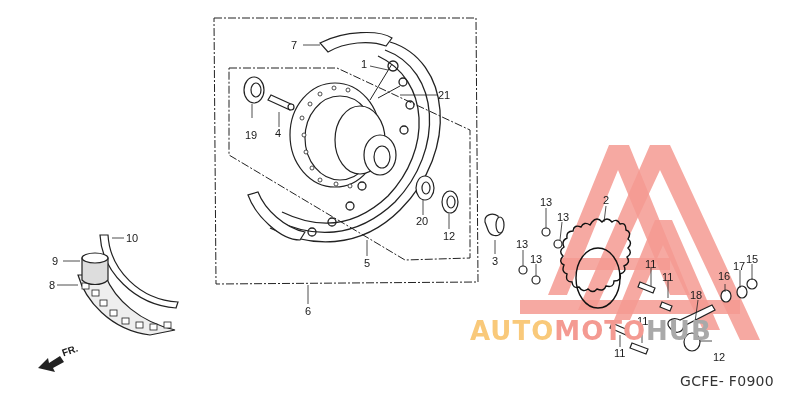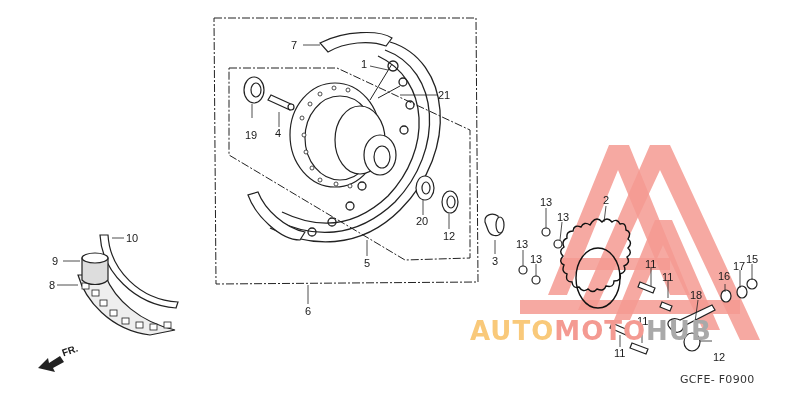--- a/index.html
+++ b/index.html
@@ -1,19 +1,19 @@
 <!DOCTYPE html>
 <html><head>
 <meta charset="utf-8">
 <style>
   html, body { margin: 0; padding: 0; background: #ffffff; }
   body { width: 800px; height: 400px; position: relative; overflow: hidden; font-family: "Liberation Sans", sans-serif; }
   #canvas { position: absolute; left: 0; top: 0; width: 800px; height: 400px; }
   .lbl { position: absolute; font-family: "Liberation Sans", sans-serif; font-size: 11px; color: #1a1a1a; line-height: 1; white-space: nowrap; }
-  .code { position: absolute; font-family: "DejaVu Sans", sans-serif; font-size: 11px; color: #333; letter-spacing: 0.3px; }
+  .code { position: absolute; font-family: "DejaVu Sans", sans-serif; font-size: 14px; color: #333; letter-spacing: 0.3px; }
   .wm-text { position: absolute; top: 318px; left: 470px; font-family: "DejaVu Sans", sans-serif; font-weight: bold; font-size: 26px; letter-spacing: 1px; line-height: 1; }
   .wm-auto { color: #f9c97a; }
   .wm-moto { color: #f49a92; }
   .wm-hub { color: #a9a9a9; }
 </style>
 </head>
 <body>
 
 <svg id="canvas" viewBox="0 0 800 400" xmlns="http://www.w3.org/2000/svg">
 

